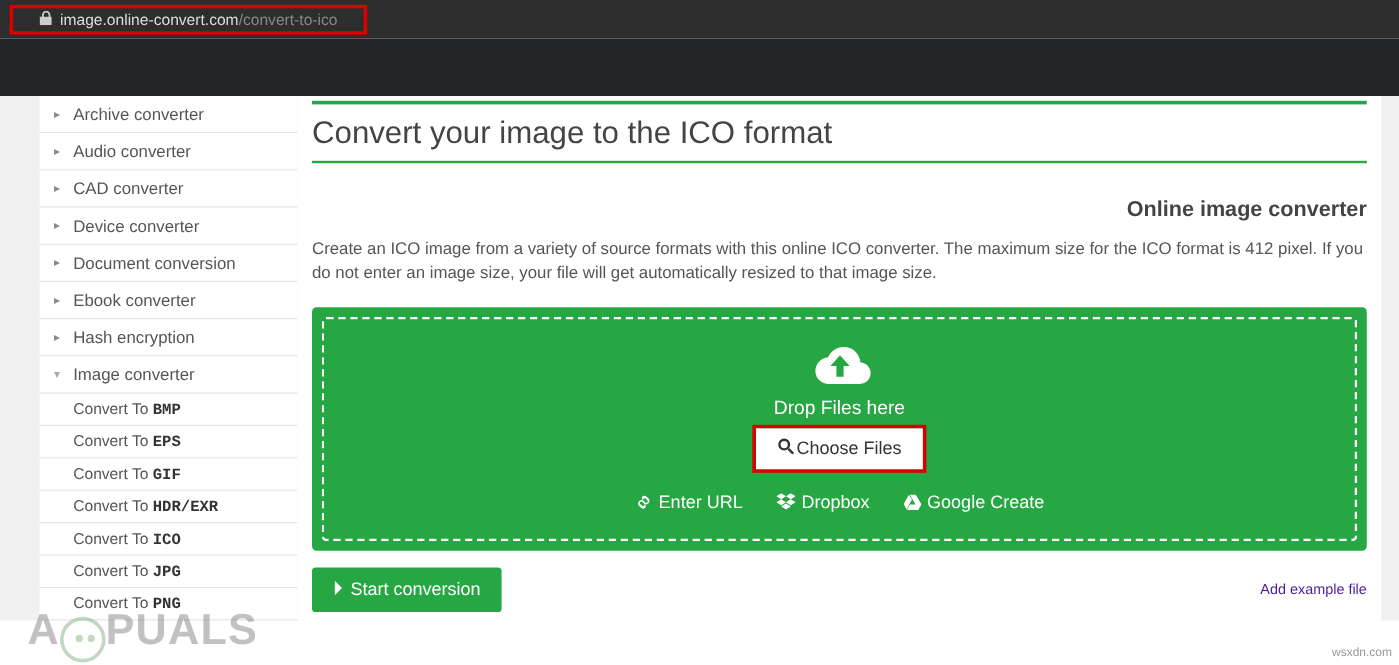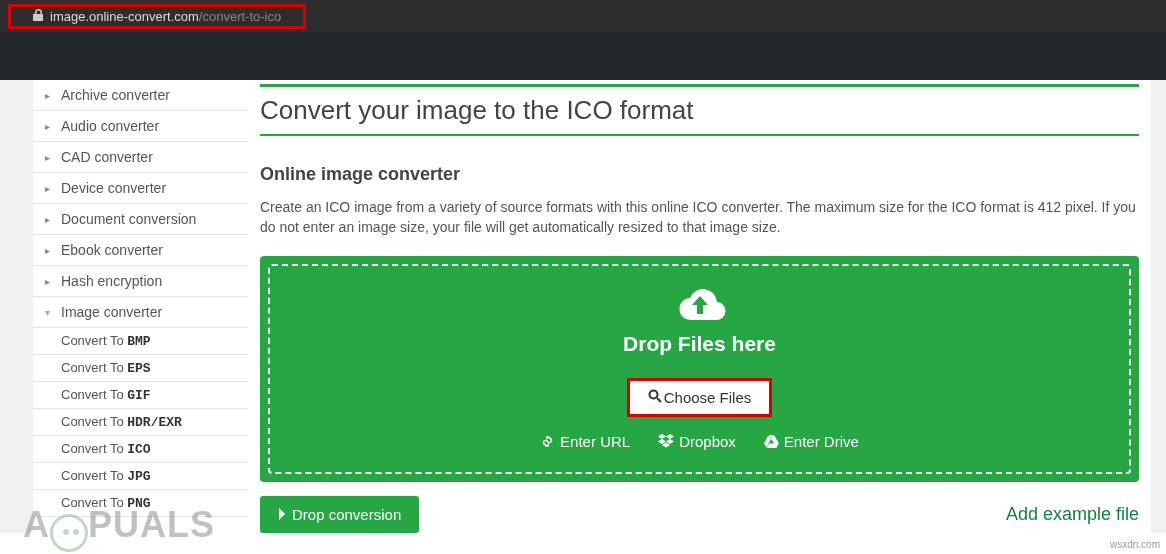--- a/index.html
+++ b/index.html
@@ -19,35 +19,35 @@
     .sidebar-header { background: #e8e8e8; padding: 8px 12px; font-size: 16px; color: #555; font-weight: normal; }
     .sidebar-item { border-bottom: 1px solid #e5e5e5; padding: 7px 12px; font-size: 14px; color: #555; display: flex; align-items: center; cursor: pointer; }
     .sidebar-item .caret { color: #888; font-size: 10px; margin-right: 6px; width: 10px; }
     .sidebar-sub { border-bottom: 1px solid #e5e5e5; padding: 5px 12px 5px 28px; font-size: 13px; color: #555; cursor: pointer; }
     .sidebar-sub b { color: #333; font-family: Liberation Mono, monospace; }
     
     .main { flex: 1; padding: 0 12px; background: #fff; margin-right: 15px; }
     .main-title-rule { border-top: 3px solid #27a744; margin-top: 4px; }
     .main-title { font-size: 26px; color: #444; padding: 8px 0; border-bottom: 2px solid #27a744; font-weight: normal; }
     
-    .sub-heading { text-align: left; font-size: 18px; color: #444; font-weight: bold; margin-top: 28px; }
+    .sub-heading { text-align: right; font-size: 18px; color: #444; font-weight: bold; margin-top: 28px; }
     .desc-text { text-align: left; color: #555; font-size: 14px; margin: 12px 0 18px; line-height: 1.45; }
     
     .dropzone { background: #27a744; border-radius: 4px; padding: 8px; }
     .dz-inner { border: 2px dashed #fff; border-radius: 4px; padding: 18px 12px 22px; text-align: center; }
     .cloud-icon { margin: 0 auto 8px; width: 58px; height: 40px; position: relative; }
-    .drop-text { color: #fff; font-size: 21px; margin-bottom: 22px; font-weight: bold; }
+    .drop-text { color: #fff; font-size: 16px; margin-bottom: 4px; }
     .choose-btn-wrap { border: 3px solid #d80000; display: inline-block; }
     .choose-btn { background: #fff; color: #333; padding: 8px 18px; font-size: 15px; border: none; cursor: pointer; display: flex; align-items: center; gap: 2px; }
     .alt-sources { margin-top: 16px; color: #fff; font-size: 15px; display: flex; justify-content: center; gap: 28px; }
     .alt-sources span { cursor: pointer; display: flex; align-items: center; gap: 5px; }
     
     .below-row { display: flex; justify-content: space-between; align-items: center; margin-top: 14px; }
     .start-btn { background: #27a744; color: #fff; border: none; padding: 10px 18px; font-size: 15px; cursor: pointer; display: flex; align-items: center; gap: 6px; border-radius: 3px; }
-    .example-link { color: #15803d; font-size: 18px; cursor: pointer; }
+    .example-link { color: #4c1d95; font-size: 12px; cursor: pointer; }
     
     .watermark { position: absolute; left: 23px; bottom: 2px; opacity: 0.45; font-family: Liberation Sans, sans-serif; }
     .wm-text { font-size: 36px; font-weight: bold; color: #777; letter-spacing: 1px; }
     .wm-head { display:inline-block; width:38px; height:38px; border:3px solid #7a7; border-radius:50%; vertical-align: middle; position: relative; }
     .wm-head::after{content:""; position:absolute; width:6px; height:6px; background:#7a7; border-radius:50%; top:12px; left:10px; box-shadow: 10px 0 #7a7;}
     
     .attrib { position: absolute; right: 6px; bottom: 4px; font-size: 10px; color: #999; }
   </style>
 </head>
 <body>
@@ -153,32 +153,32 @@
                 </svg>
               </span>
             <span>Dropbox</span>
           </span>
           <span>
             <span>
                 <svg width="15" height="13" viewBox="0 0 15 13">
                   <path fill="#fff" d="M5 0h5l5 8.5H10zM4.3 0.5L0 8l2.5 4.5L7 4zM2.8 13h9.5l2.5-4.5H5.3z"></path>
                 </svg>
               </span>
-            <span>Enter Drive</span>
+            <span>Google Create</span>
           </span>
         </div>
       </div>
     </div>
 
     <div class="below-row">
       <button class="start-btn">
         <span><svg width="8" height="12" viewBox="0 0 8 12">
               <path fill="#fff" d="M1 0l6 6-6 6z"></path>
             </svg></span>
-        <span>Drop conversion</span>
+        <span>Start conversion</span>
       </button>
       <span class="example-link">Add example file</span>
     </div>
 
   </div>
 </div>
 
 <div class="watermark">
   <span class="wm-text">A</span><span class="wm-head"></span><span class="wm-text">PUALS</span>
 </div>

